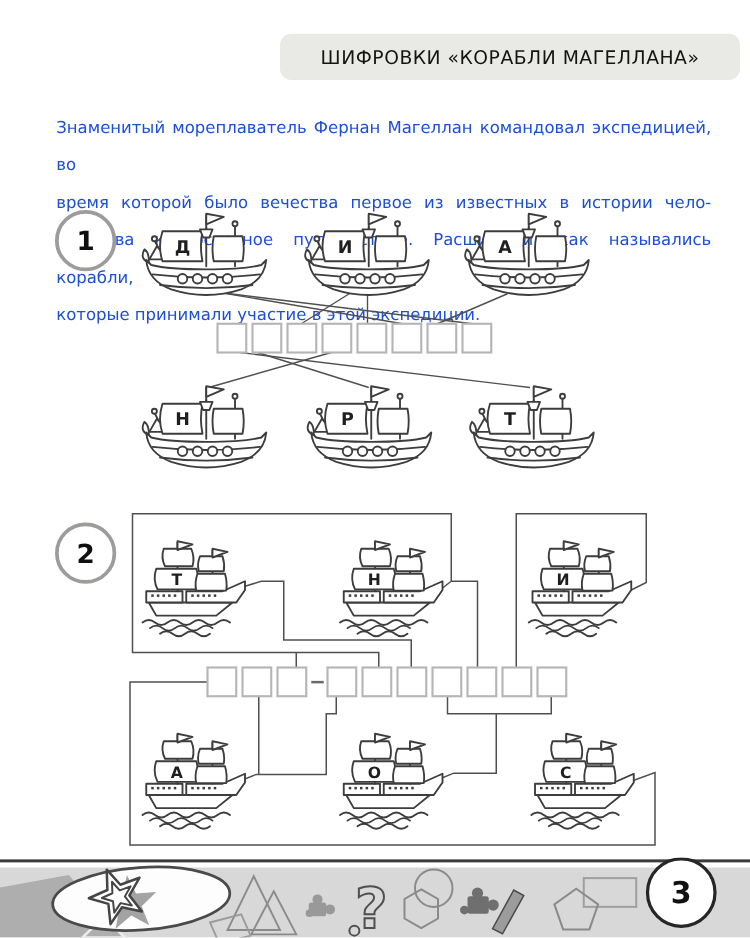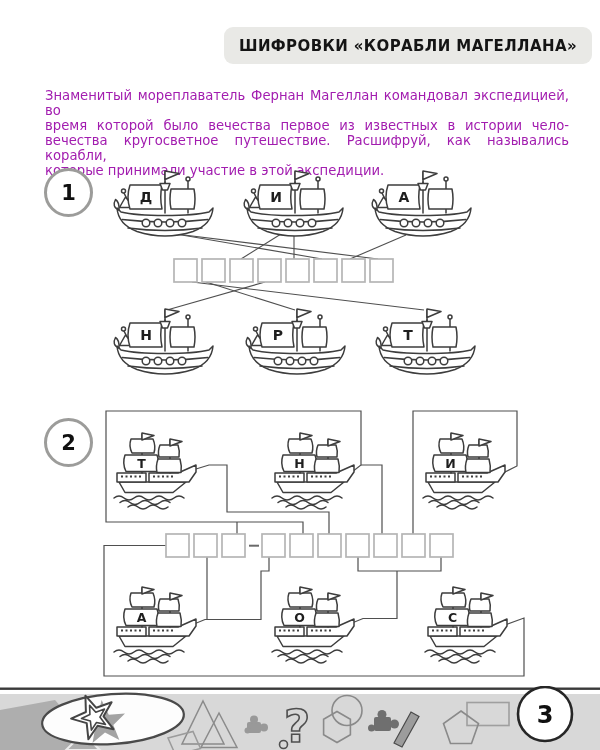--- a/index.html
+++ b/index.html
@@ -1,21 +1,21 @@
 <!DOCTYPE html>
 <html><head>
 <meta charset="utf-8">
 <style>
   html,body{margin:0;padding:0}
   body{width:600px;height:750px;position:relative;background:#fff;overflow:hidden;
        font-family:"DejaVu Sans",sans-serif;color:#222}
   .header{position:absolute;left:224px;top:27px;width:368px;height:37px;background:#e9e9e6;
           border-radius:9px;display:flex;align-items:center;justify-content:center}
-  .header span{font-weight:bold;font-size:15px;letter-spacing:.4px;color:#141414;white-space:nowrap}
-  .intro{position:absolute;left:45px;top:88px;width:524px;font-size:13.2px;line-height:15px;color:#a21caf}
+  .header span{font-weight:normal;font-size:15px;letter-spacing:.4px;color:#141414;white-space:nowrap}
+  .intro{position:absolute;left:45px;top:88px;width:524px;font-size:13.2px;line-height:30px;color:#1d4ed8}
   .intro .j{text-align:justify;text-align-last:justify}
   .badge{position:absolute;width:43px;height:43px;border:3.5px solid #9c9c9a;border-radius:50%;
          background:#fff;display:flex;align-items:center;justify-content:center;
          font-weight:bold;font-size:21px;color:#101010}
   svg.layer{position:absolute;left:0}
   #p1{top:160px}
   #p2{top:400px}
   #footer{top:686px}
 </style>
 </head>

